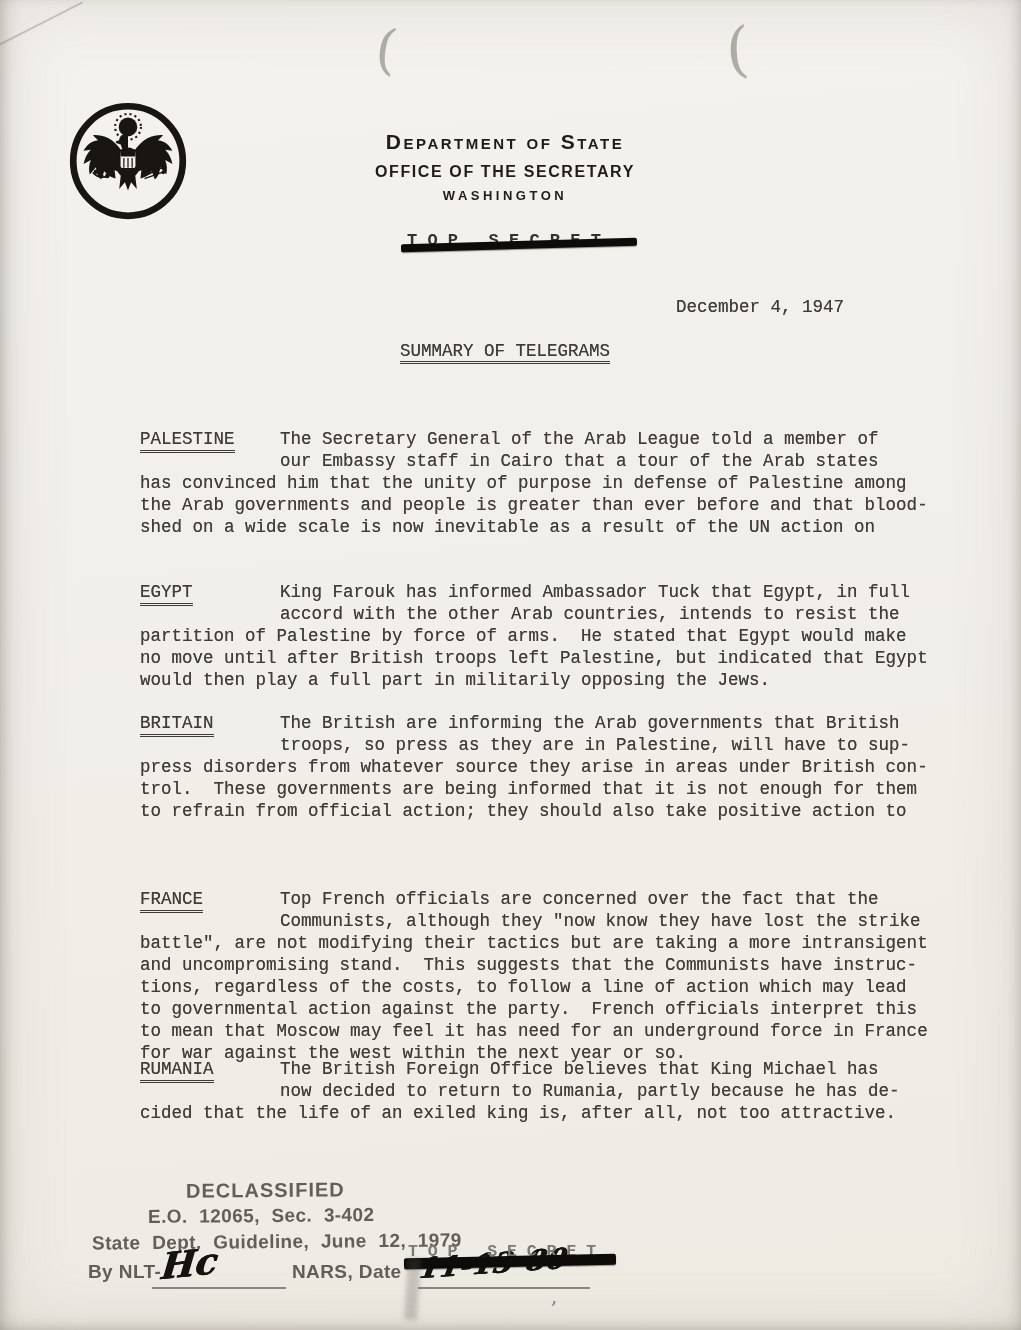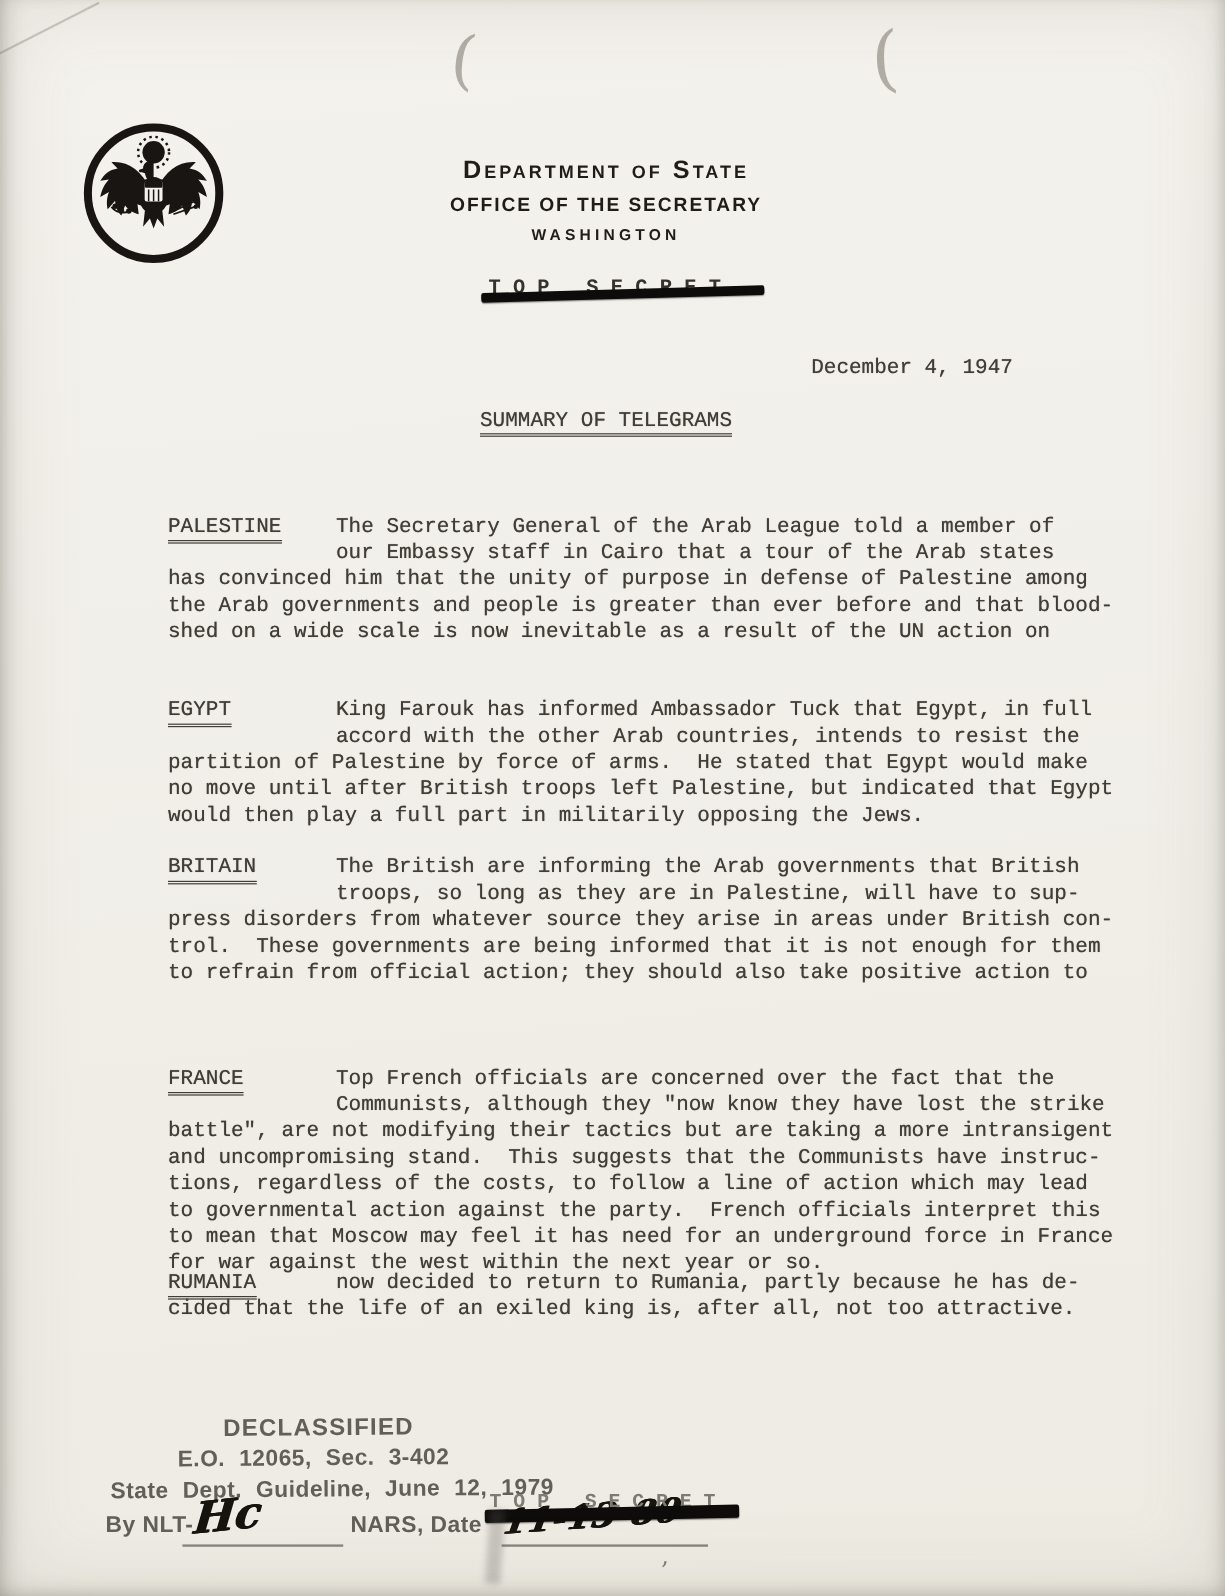--- a/index.html
+++ b/index.html
@@ -116,38 +116,39 @@
         <span class="tw tw-u sec-label">EGYPT</span>
         <div class="tw sec-line indent">King Farouk has informed Ambassador Tuck that Egypt, in full</div>
         <div class="tw sec-line indent">accord with the other Arab countries, intends to resist the</div>
         <div class="tw sec-line">partition of Palestine by force of arms.  He stated that Egypt would make</div>
         <div class="tw sec-line">no move until after British troops left Palestine, but indicated that Egypt</div>
         <div class="tw sec-line">would then play a full part in militarily opposing the Jews.</div>
       </div>
       <div class="section" style="top: 712px;">
         <span class="tw tw-u sec-label">BRITAIN</span>
         <div class="tw sec-line indent">The British are informing the Arab governments that British</div>
-        <div class="tw sec-line indent">troops, so long as they are in Palestine, will have to sup-</div>
+        <div class="tw sec-line indent">troops, so press as they are in Palestine, will have to sup-</div>
         <div class="tw sec-line">press disorders from whatever source they arise in areas under British con-</div>
         <div class="tw sec-line">trol.  These governments are being informed that it is not enough for them</div>
         <div class="tw sec-line">to refrain from official action; they should also take positive action to</div>
       </div>
       <div class="section" style="top: 888px;">
         <span class="tw tw-u sec-label">FRANCE</span>
         <div class="tw sec-line indent">Top French officials are concerned over the fact that the</div>
         <div class="tw sec-line indent">Communists, although they "now know they have lost the strike</div>
         <div class="tw sec-line">battle", are not modifying their tactics but are taking a more intransigent</div>
         <div class="tw sec-line">and uncompromising stand.  This suggests that the Communists have instruc-</div>
         <div class="tw sec-line">tions, regardless of the costs, to follow a line of action which may lead</div>
         <div class="tw sec-line">to governmental action against the party.  French officials interpret this</div>
         <div class="tw sec-line">to mean that Moscow may feel it has need for an underground force in France</div>
         <div class="tw sec-line">for war against the west within the next year or so.</div>
       </div>
       <div class="section" style="top: 1058px;">
         <span class="tw tw-u sec-label">RUMANIA</span>
+        <div class="tw sec-line indent">The British Foreign Office believes that King Michael has</div>
         <div class="tw sec-line indent">now decided to return to Rumania, partly because he has de-</div>
         <div class="tw sec-line">cided that the life of an exiled king is, after all, not too attractive.</div>
       </div>
     </div>
 
   <div class="abs" style="left:0;top:0;width:1021px;height:1330px;pointer-events:none;">
     <div class="abs st" style="left:186px;top:1179px;font-size:20px;letter-spacing:1px;transform:rotate(-.5deg);">DECLASSIFIED</div>
     <div class="abs st st-sp" style="left:148px;top:1205px;font-size:19px;transform:rotate(-.5deg);">E.O. 12065, Sec. 3-402</div>
     <div class="abs st st-sp" style="left:92px;top:1231px;font-size:19px;transform:rotate(-.5deg);">State Dept. Guideline, June 12, 1979</div>
     <div class="abs st" style="left:88px;top:1261px;font-size:19px;">By NLT-</div>

